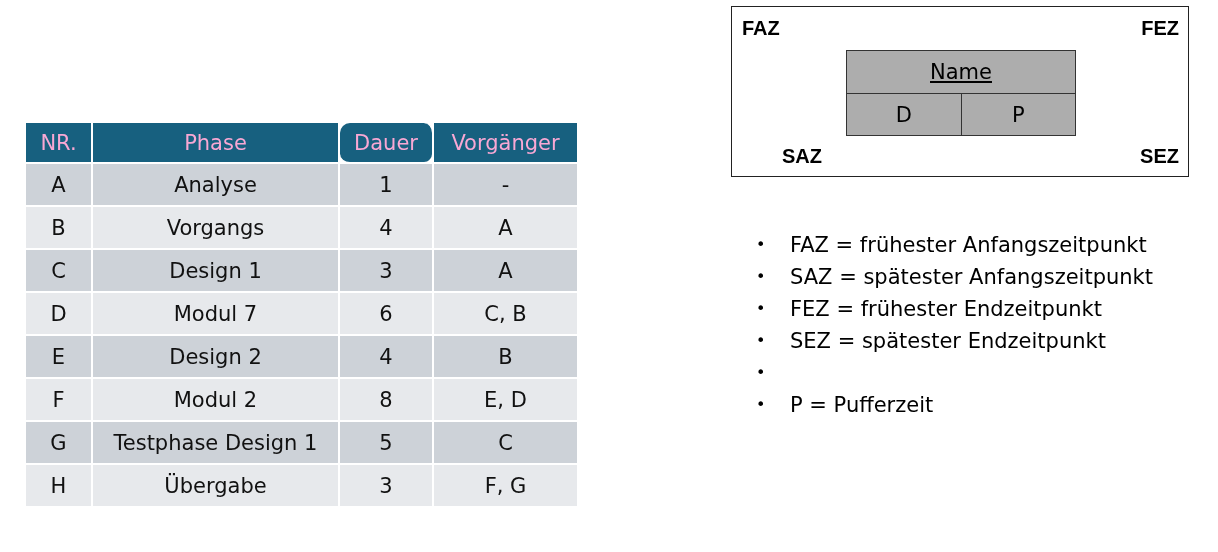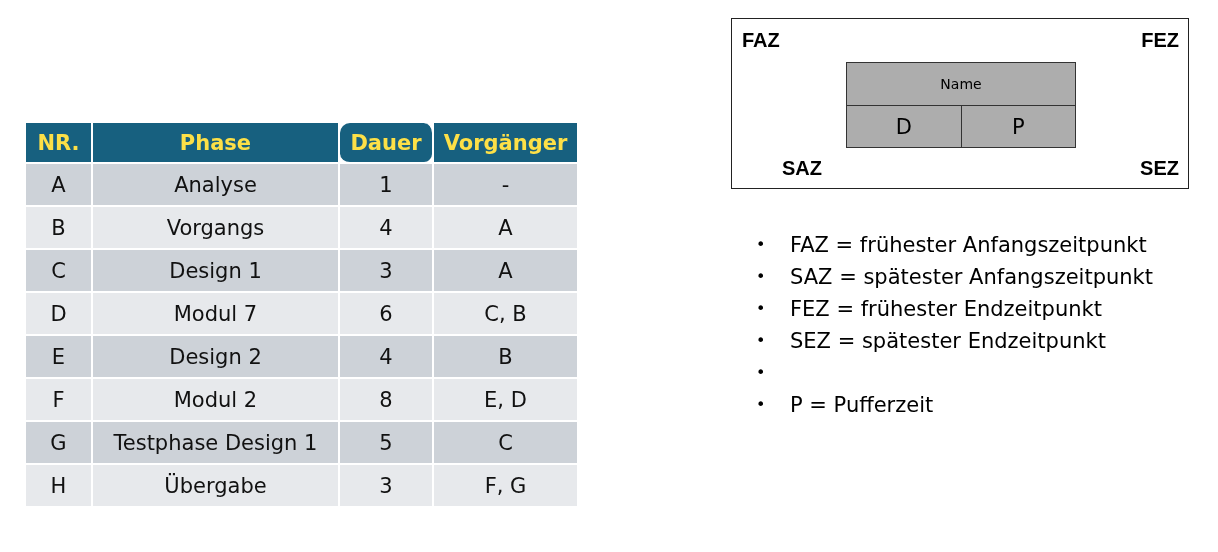--- a/index.html
+++ b/index.html
@@ -1,32 +1,32 @@
 <!DOCTYPE html>
 <html><head>
 <meta charset="utf-8">
 <style>
   html, body { margin:0; padding:0; background:#ffffff; }
   body { width:1218px; height:552px; position:relative; overflow:hidden;
          font-family:"DejaVu Sans", "Liberation Sans", sans-serif; color:#000; }
   .tbl { position:absolute; left:26px; top:123px; border-collapse:separate; border-spacing:0; }
   .tbl th, .tbl td { text-align:center; padding:0; border-right:2px solid #ffffff; border-bottom:2px solid #ffffff; }
   .tbl th:last-child, .tbl td:last-child { border-right:none; }
-  .tbl th { background:#17607f; color:#fde047; font-weight:bold; font-size:21px; height:39px; }
+  .tbl th { background:#17607f; color:#f9a8d4; font-weight:normal; font-size:21px; height:39px; }
   .tbl td { font-size:21px; height:41px; color:#111; }
   .tbl tr.odd td { background:#cdd2d8; }
   .tbl tr.even td { background:#e7e9ec; }
   .c1 { width:65px; } .c2 { width:245px; } .c3 { width:92px;border-radius:10px; } .c4 { width:143px; }
 
-  .node { position:absolute; left:731px; top:18px; width:458px; height:171px; border:1.5px solid #222; box-sizing:border-box; background:#fff; }
+  .node { position:absolute; left:731px; top:6px; width:458px; height:171px; border:1.5px solid #222; box-sizing:border-box; background:#fff; }
   .corner { position:absolute; font-weight:bold; font-size:20px; font-family:"Liberation Sans", sans-serif; }
   .faz { left:10px; top:10px; } .fez { right:9px; top:10px; }
   .saz { left:10px; bottom:8px;margin-left:40px; } .sez { right:9px; bottom:8px; }
   .inner { position:absolute; left:114px; top:43px; width:230px; height:86px; background:#adadad; border:1px solid #333; box-sizing:border-box; }
-  .inner .name { height:42px; line-height:42px; text-align:center; font-size:14px; border-bottom:1px solid #333; }
+  .inner .name { height:42px; line-height:42px; text-align:center; font-size:21px; border-bottom:1px solid #333;text-decoration:underline; }
   .inner .row { display:flex; height:42px; }
   .inner .cell { flex:1; line-height:42px; text-align:center; font-size:21px; }
   .inner .cell:first-child { border-right:1px solid #333; }
 
   .legend { position:absolute; left:756px; top:229px; list-style:none; margin:0; padding:0; }
   .legend li { font-size:21px; height:32px; line-height:32px; display:flex; }
   .legend .bullet { width:34px; font-size:16px; }
 </style>
 </head>
 <body>

